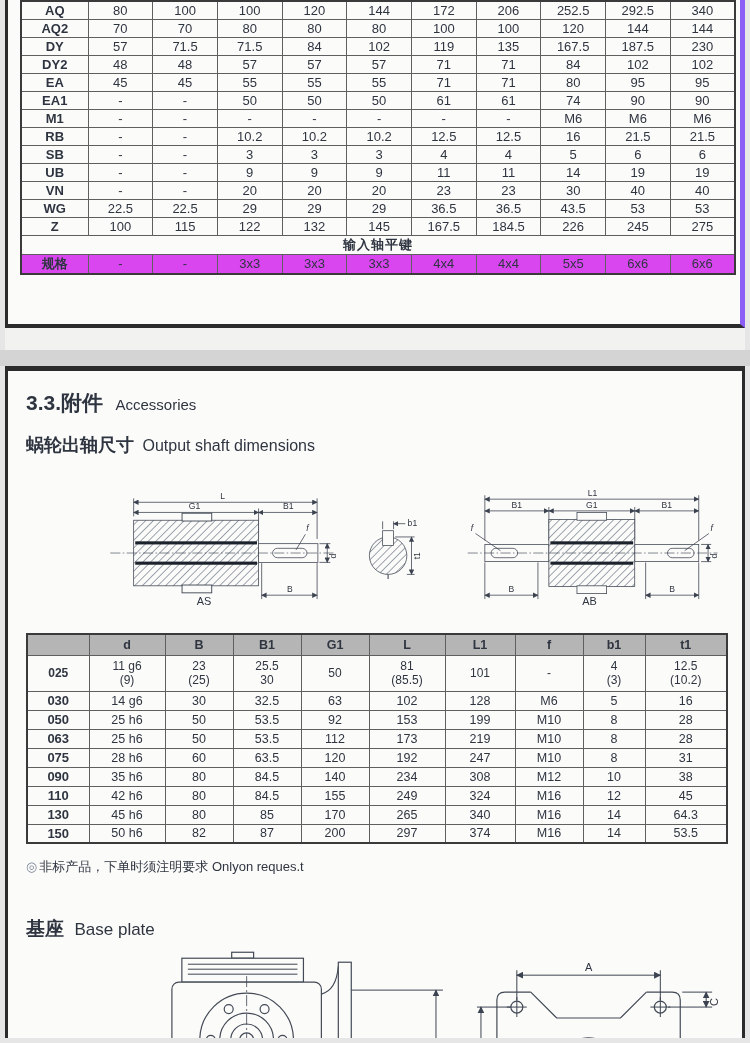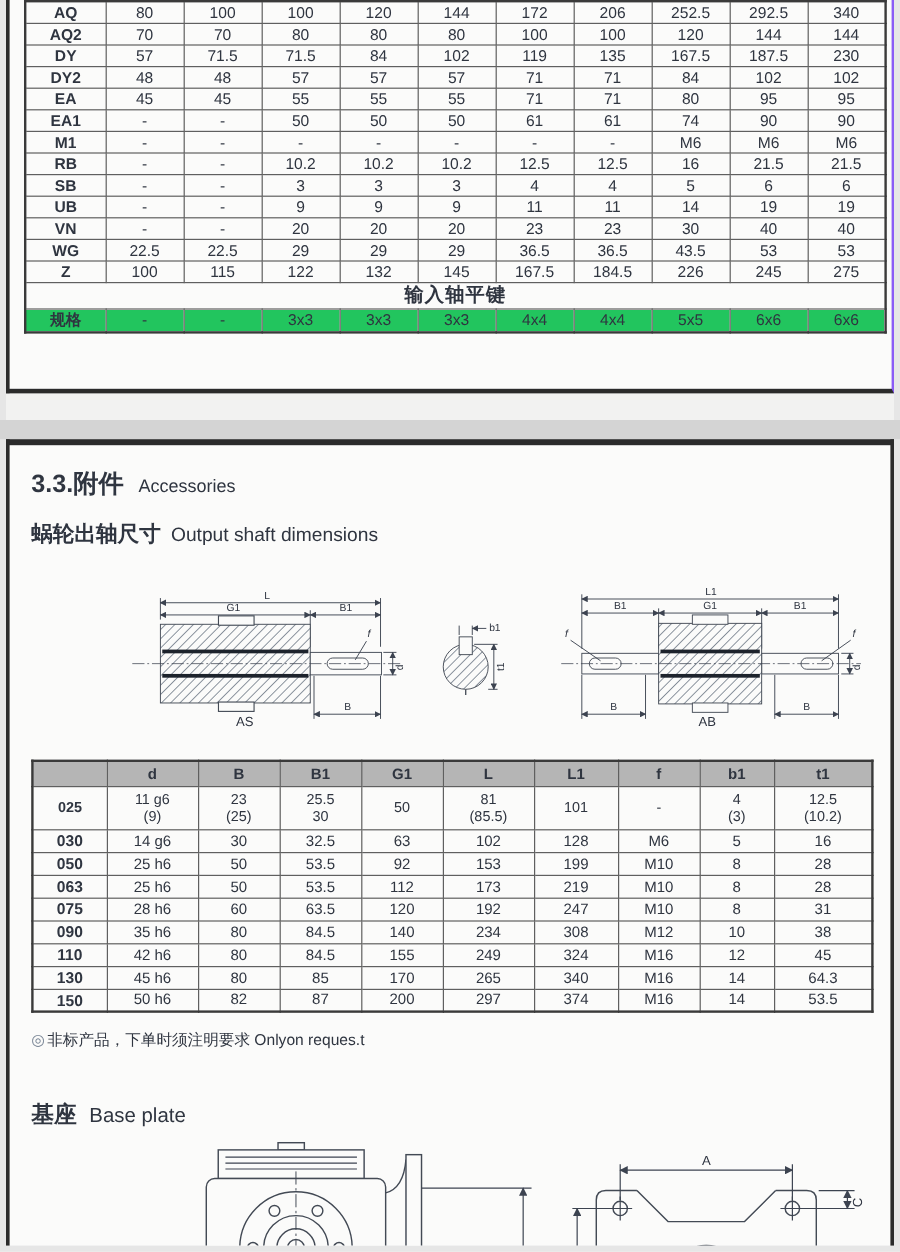--- a/index.html
+++ b/index.html
@@ -1,32 +1,32 @@
 <!DOCTYPE html>
 <html><head>
 <meta charset="utf-8">
 <style>
   * { margin:0; padding:0; box-sizing:border-box; }
   html,body { width:750px; height:1043px; overflow:hidden; background:#e6e6e6;
     font-family:"Liberation Sans", sans-serif; color:#2f3540; }
   .box { margin:0 5px; background:#fbfbfa; }
-  .sec1 { border-left:3px solid #2b2b2b; border-right:2px solid #8b5cf6;
+  .sec1 { border-left:3px solid #2b2b2b; border-right:5px solid #8b5cf6;
     border-bottom:4px solid #2b2b2b; height:328px; padding:0 4px 0 12px; }
   .sep-white { height:22px; margin:0 5px; background:#f2f2f1; }
   .sep-gray { height:16px; background:#d4d4d4; }
   .sec2 { border:3px solid #2b2b2b; border-top-width:5px; border-bottom:none;
     height:672px; padding:12px 18px 16px 18px; overflow:hidden; }
 
   table { border-collapse:collapse; width:100%; table-layout:fixed; }
   .t1 { border:2px solid #3a3a3a; }
   .t1 th, .t1 td { border:1px solid #5f5f5f; font-size:13px; text-align:center;
     height:18px; padding:0 2px; white-space:nowrap; overflow:hidden; }
   .t1 th { font-weight:bold; }
-  .t1 .keyrow td { font-weight:bold; font-size:16px; letter-spacing:1px; }
-  .t1 tr.shade th, .t1 tr.shade td { background:#22c55e;margin-left:32px; }
+  .t1 .keyrow td { font-weight:bold; font-size:13px; letter-spacing:1px; }
+  .t1 tr.shade th, .t1 tr.shade td { background:#d946ef;margin-left:32px; }
   .t1 tr.lenrow th, .t1 tr.lenrow td { height:21px; }
 
   .h-main { margin-top:6px; }
   .h-main .zh { font-size:21px; font-weight:bold; }
   .h-main .en { font-size:15px; margin-left:8px; }
   .h-sub { margin-top:16px; }
   .h-sub .zh { font-size:18px; font-weight:bold; }
   .h-sub .en { font-size:16px; margin-left:4px; }
 
   .drawings { display:flex; align-items:flex-start; margin:10px 0 2px 78px; }

